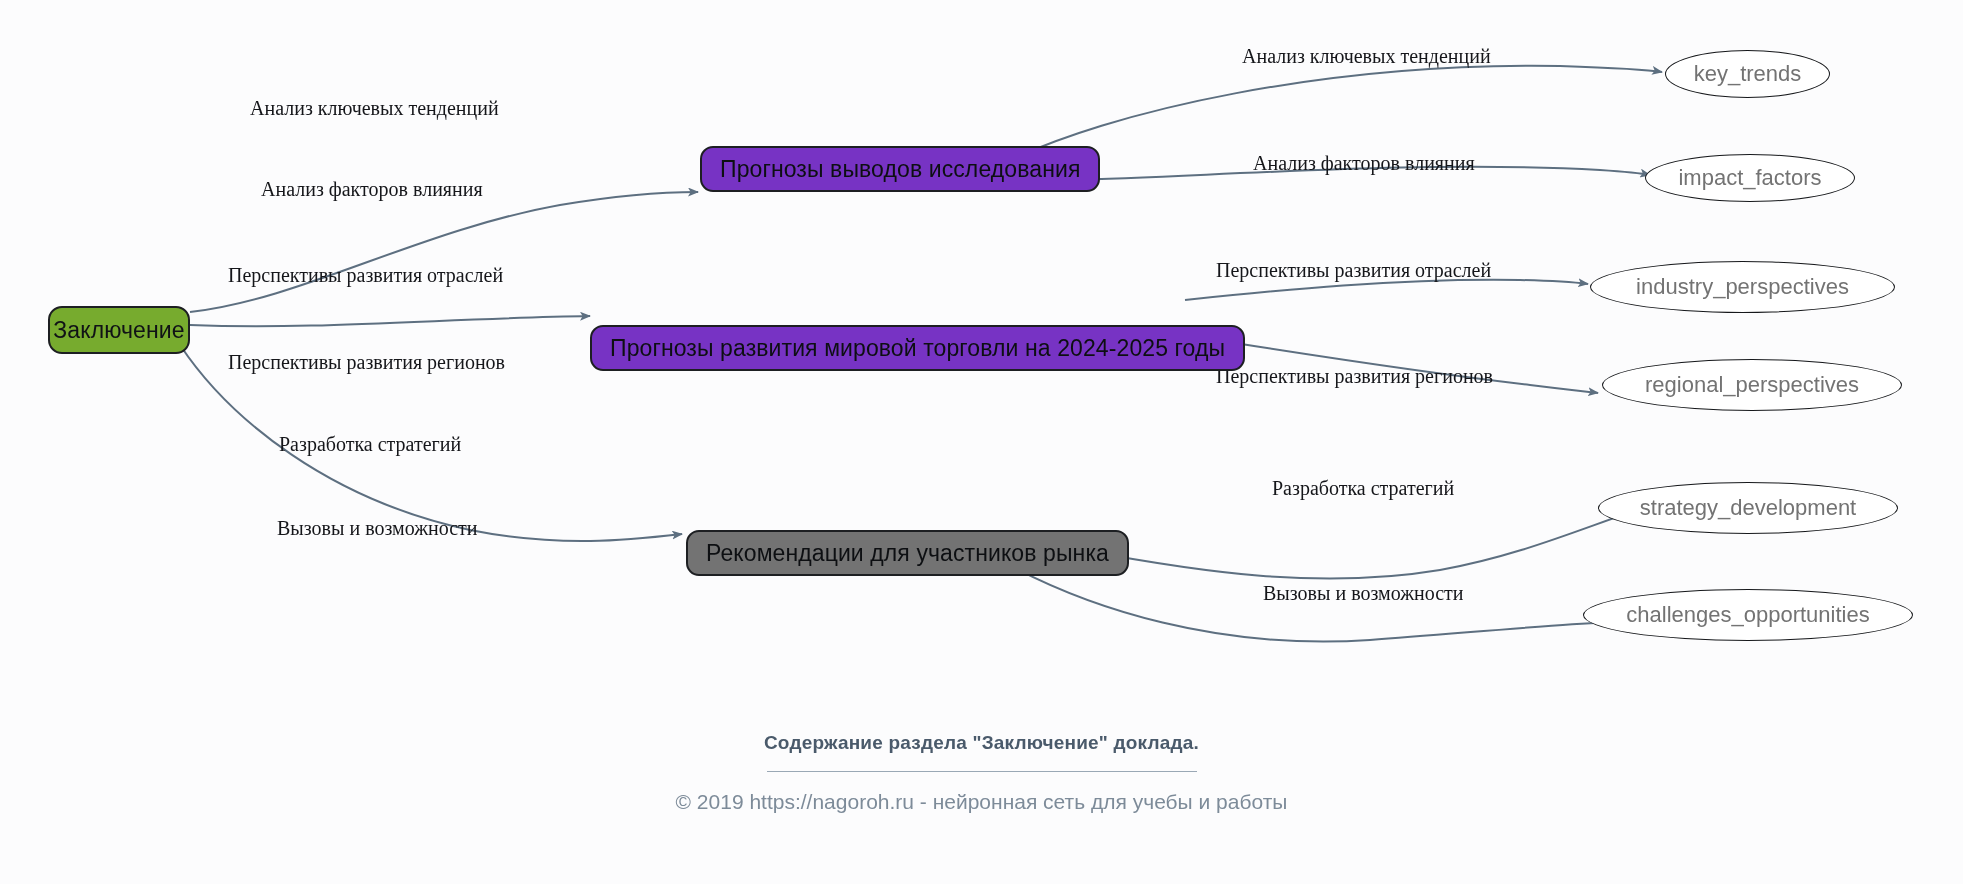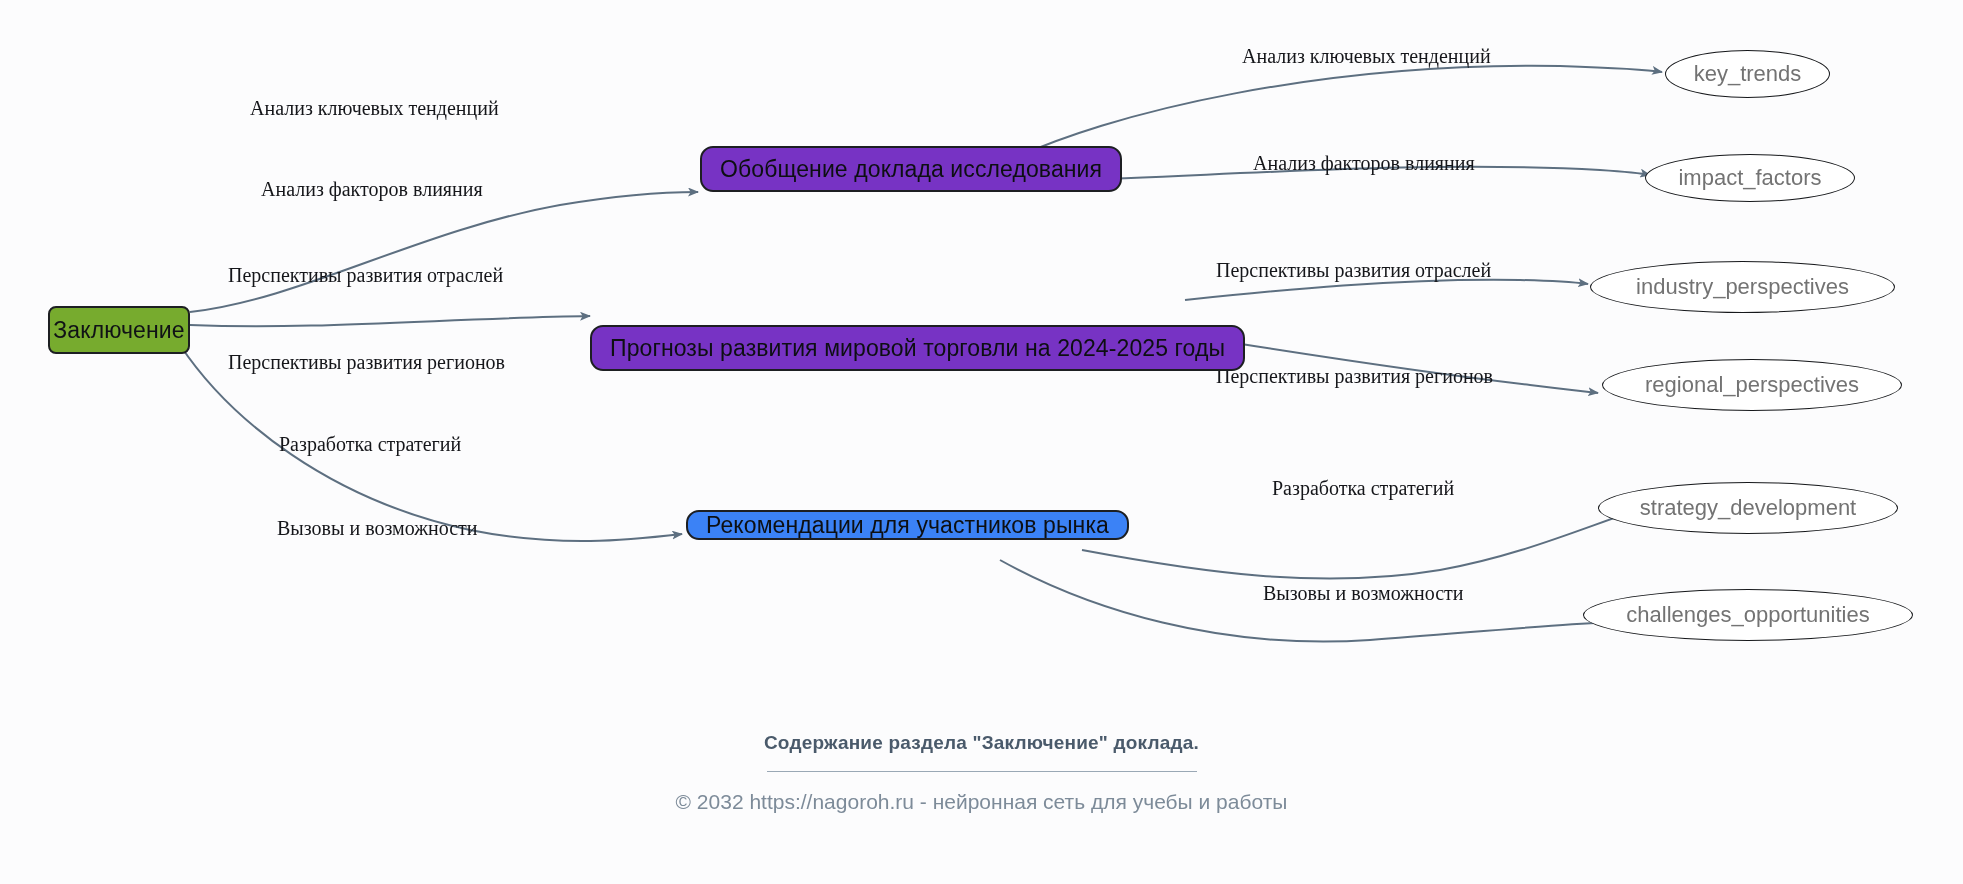--- a/index.html
+++ b/index.html
@@ -41,21 +41,21 @@
   .node {
     position: absolute;
     box-sizing: border-box;
     display: flex;
     align-items: center;
     justify-content: center;
     white-space: nowrap;
   }
 
   .node-root {
-    border-radius: 8px;
+    border-radius: 14px;
     border: 2px solid #1d1f22;
     font-size: 23px;
     color: #101216;
     letter-spacing: 0.1px;
   }
 
   .node-branch {
     border-radius: 13px;
     border: 2px solid #1d1f22;
     font-size: 23px;
@@ -149,28 +149,28 @@
 
 <div class="edge-label" style="left:1272px; top:478px;">Разработка стратегий</div>
 
 <div class="edge-label" style="left:1263px; top:583px;">Вызовы и возможности</div>
 
 <div class="node node-root" style="left:48px; top:306px; width:142px; height:48px; background:#77ab2e;">
   <span>Заключение</span>
 </div>
 
 <div class="node node-branch" style="left:700px; top:146px; height:46px; background:#7733c4;">
-  <span>Обобщение доклада исследования</span>
+  <span>Прогнозы выводов исследования</span>
 </div>
 
 <div class="node node-branch" style="left:590px; top:294px; height:46px; background:#7733c4;margin-top:31px;">
   <span>Прогнозы развития мировой торговли на 2024-2025 годы</span>
 </div>
 
-<div class="node node-branch" style="left:686px; top:510px; height:30px; background:#3b82f6;">
+<div class="node node-branch" style="left:686px; top:530px; height:46px; background:#737373;">
   <span>Рекомендации для участников рынка</span>
 </div>
 
 <div class="node node-leaf" style="left:1665px; top:50px; width:165px; height:48px;">
   <span>key_trends</span>
 </div>
 
 <div class="node node-leaf" style="left:1645px; top:154px; width:210px; height:48px;">
   <span>impact_factors</span>
 </div>
@@ -187,14 +187,14 @@
   <span>strategy_development</span>
 </div>
 
 <div class="node node-leaf" style="left:1583px; top:589px; width:330px; height:52px;align-items:center;">
   <span>challenges_opportunities</span>
 </div>
 
 <div class="footer" style="top:732px;">
   <div class="footer-title">Содержание раздела "Заключение" доклада.</div>
   <div class="footer-rule"></div>
-  <div class="footer-credit">© 2032 https://nagoroh.ru - нейронная сеть для учебы и работы</div>
+  <div class="footer-credit">© 2019 https://nagoroh.ru - нейронная сеть для учебы и работы</div>
 </div>
 
 </body></html>

